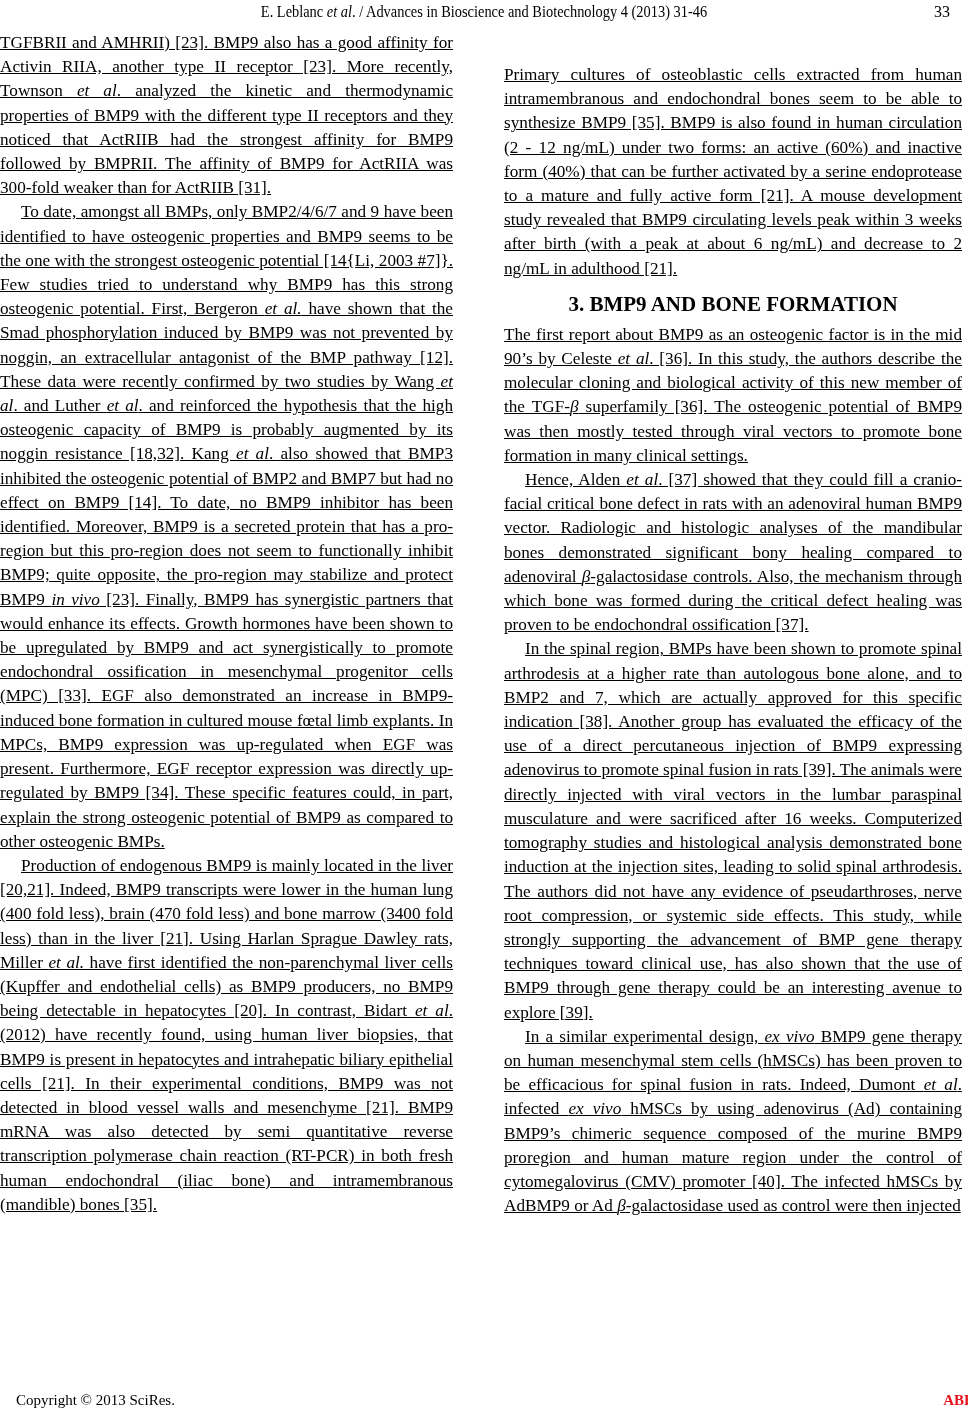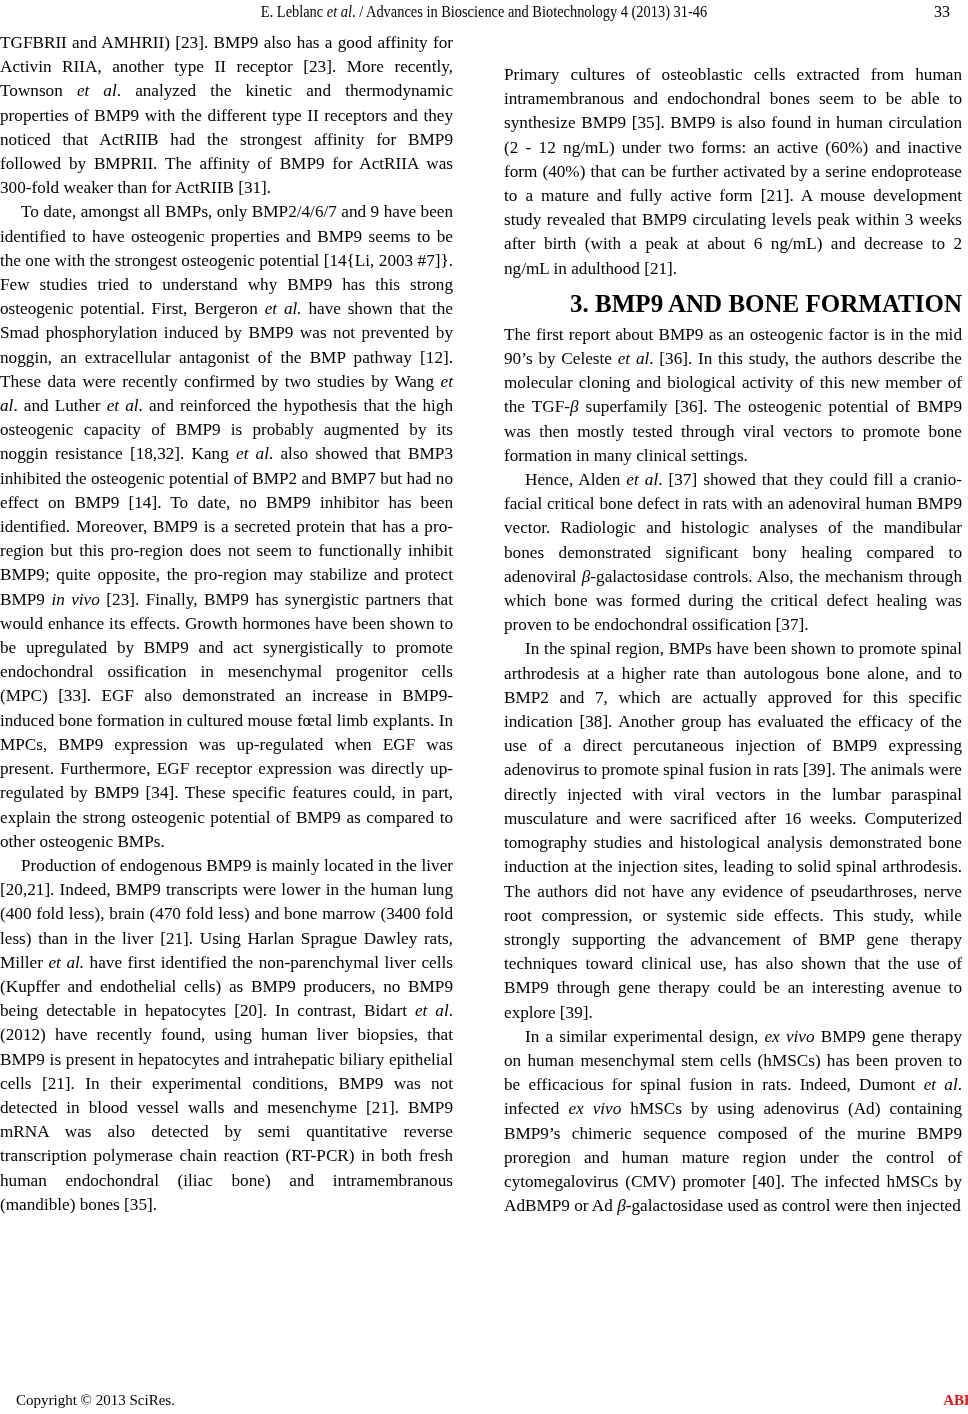--- a/index.html
+++ b/index.html
@@ -17,26 +17,26 @@
     transform: scaleX(0.9); transform-origin: 484px 0;
   }
   .running-head .pageno { position: absolute; right: 18px; top: 0; }
   .col {
     position: absolute; top: 31px; width: 453px;
     font-size: 17.2px; line-height: 24.2px; text-align: justify;
     hyphens: none;
   }
   .col.left { left: 0; }
   .col.right { left: 504px; width: 458px; margin-top: 32px; }
-  .col p { margin: 0; }
+  .col p { margin: 0; text-decoration: underline; }
   .col p.indent { text-indent: 21px; }
   .col p.noindent { text-indent: 0; }
   .section-heading {
-    font-weight: bold; font-size: 25px; line-height: 26px;
-    margin: 10px 0 6px 0; text-align: right;
+    font-weight: bold; font-size: 21px; line-height: 26px;
+    margin: 10px 0 6px 0; text-align: center;
   }
   em { font-style: italic; }
   .footer {
     position: absolute; top: 1390px; left: 16px; width: 968px; height: 20px;
     font-size: 15px; line-height: 20px;
   }
   .footer .copyright { position: absolute; left: 0; }
   .footer .journal-abbr { position: absolute; right: 10px; color: #e8141b; font-weight: bold; }
 </style>
 </head>

